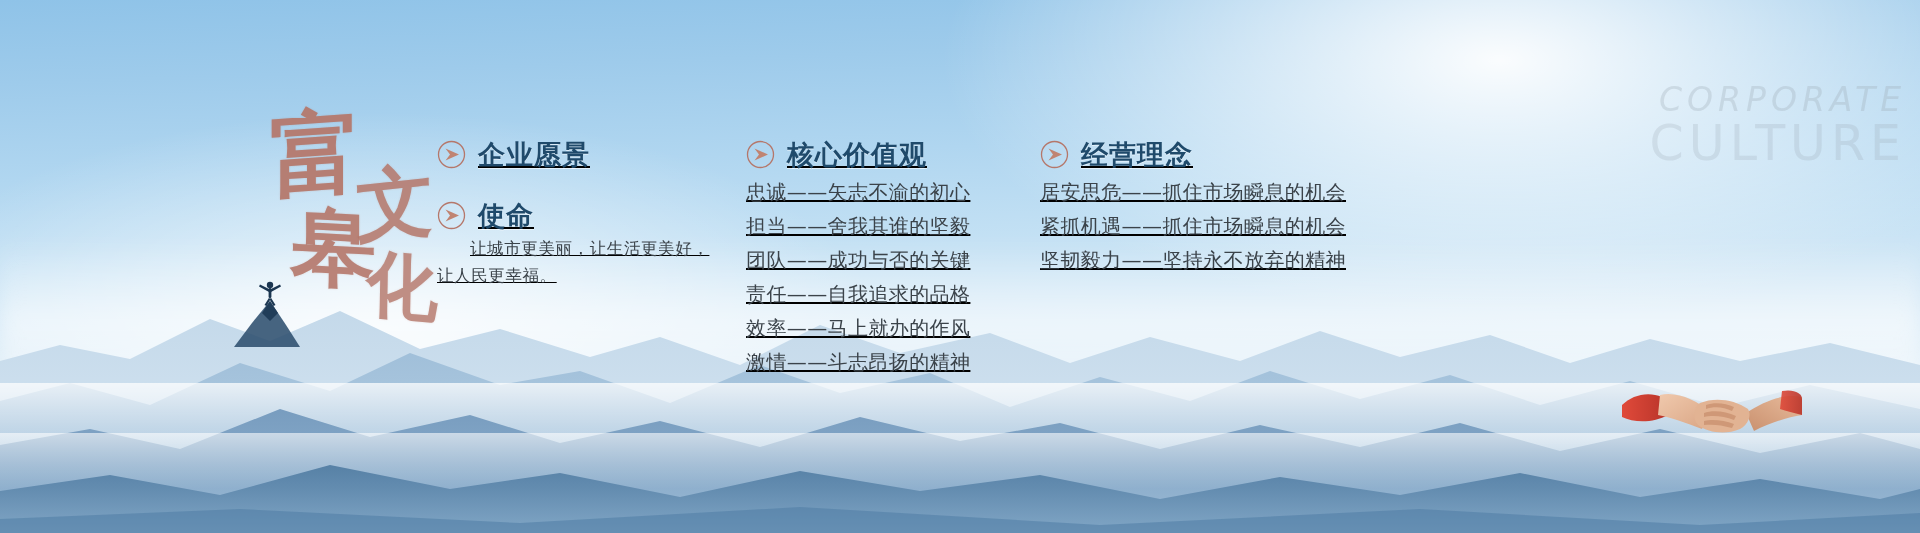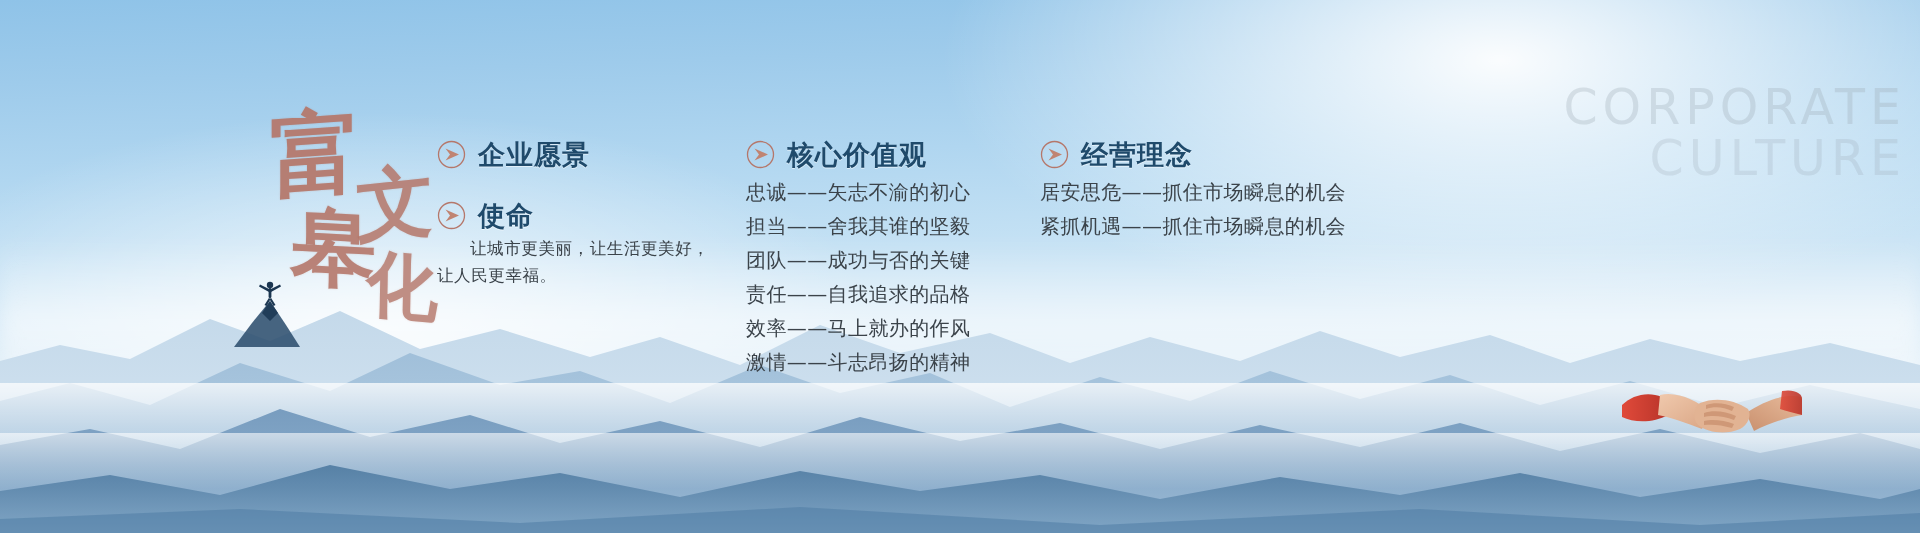--- a/index.html
+++ b/index.html
@@ -46,24 +46,25 @@
     position:absolute;
     right:14px; top:84px;
     text-align:right;
     line-height:.96;
     color:rgba(255,255,255,.0);
     pointer-events:none;
     user-select:none;
   }
   .watermark .wm1{
     display:block;
-    font-size:49px;
+    font-size:33px;
     letter-spacing:5px;
     font-weight:400;
     color:rgba(154,168,180,.30);
+    font-style:italic;
   }
   .watermark .wm2{
     display:block;
     font-size:49px;
     letter-spacing:5px;
     font-weight:400;
     color:rgba(154,168,180,.24);
     margin-top:4px;
   }
 
@@ -106,21 +107,21 @@
   .cg-1{ left:22px;  top:0px;   font-size:92px;  transform:rotate(-4deg) skewX(-4deg); opacity:.93;}
   .cg-2{ left:42px;  top:96px;  font-size:86px;  transform:rotate(3deg)  skewX(3deg);  opacity:.9;}
   .cg-3{ left:108px; top:56px;  font-size:78px;  transform:rotate(-6deg) skewX(-5deg); opacity:.86;}
   .cg-4{ left:118px; top:142px; font-size:72px;  transform:rotate(5deg)  skewX(4deg);  opacity:.82;}
 
   
   .columns{
     position:absolute;
     left:0; top:0; right:0; bottom:0;
   }
-  .col{ position:absolute; }
+  .col{ position:absolute;text-decoration:underline; }
   .col-vision  { left:437px; top:140px; width:300px; }
   .col-values  { left:718px; top:140px; width:300px;margin-left:28px; }
   .col-philos  { left:1040px;top:140px; width:330px; }
 
   .block{ margin-bottom:4px; }
 
   .heading{
     display:flex;
     align-items:center;
     gap:12px;
@@ -338,19 +339,20 @@
             <svg viewBox="0 0 29 29" xmlns="http://www.w3.org/2000/svg">
               <circle cx="14.5" cy="14.5" r="13" fill="none" stroke="#b5776a" stroke-width="1.3"></circle>
               <path d="M8.5,8.5 L22,14.5 L8.5,20.5 L13,14.5 Z" fill="#c08472"></path>
             </svg>
           </span>
           <span class="heading-label">经营理念</span>
         </div>
         <div>
           <p class="value-line">居安思危——抓住市场瞬息的机会</p>
           <p class="value-line">紧抓机遇——抓住市场瞬息的机会</p>
+          <p class="value-line">坚韧毅力——坚持永不放弃的精神</p>
         </div>
       </div>
     </div>
 
   </div>
 
 </div>
 
 </body></html>

